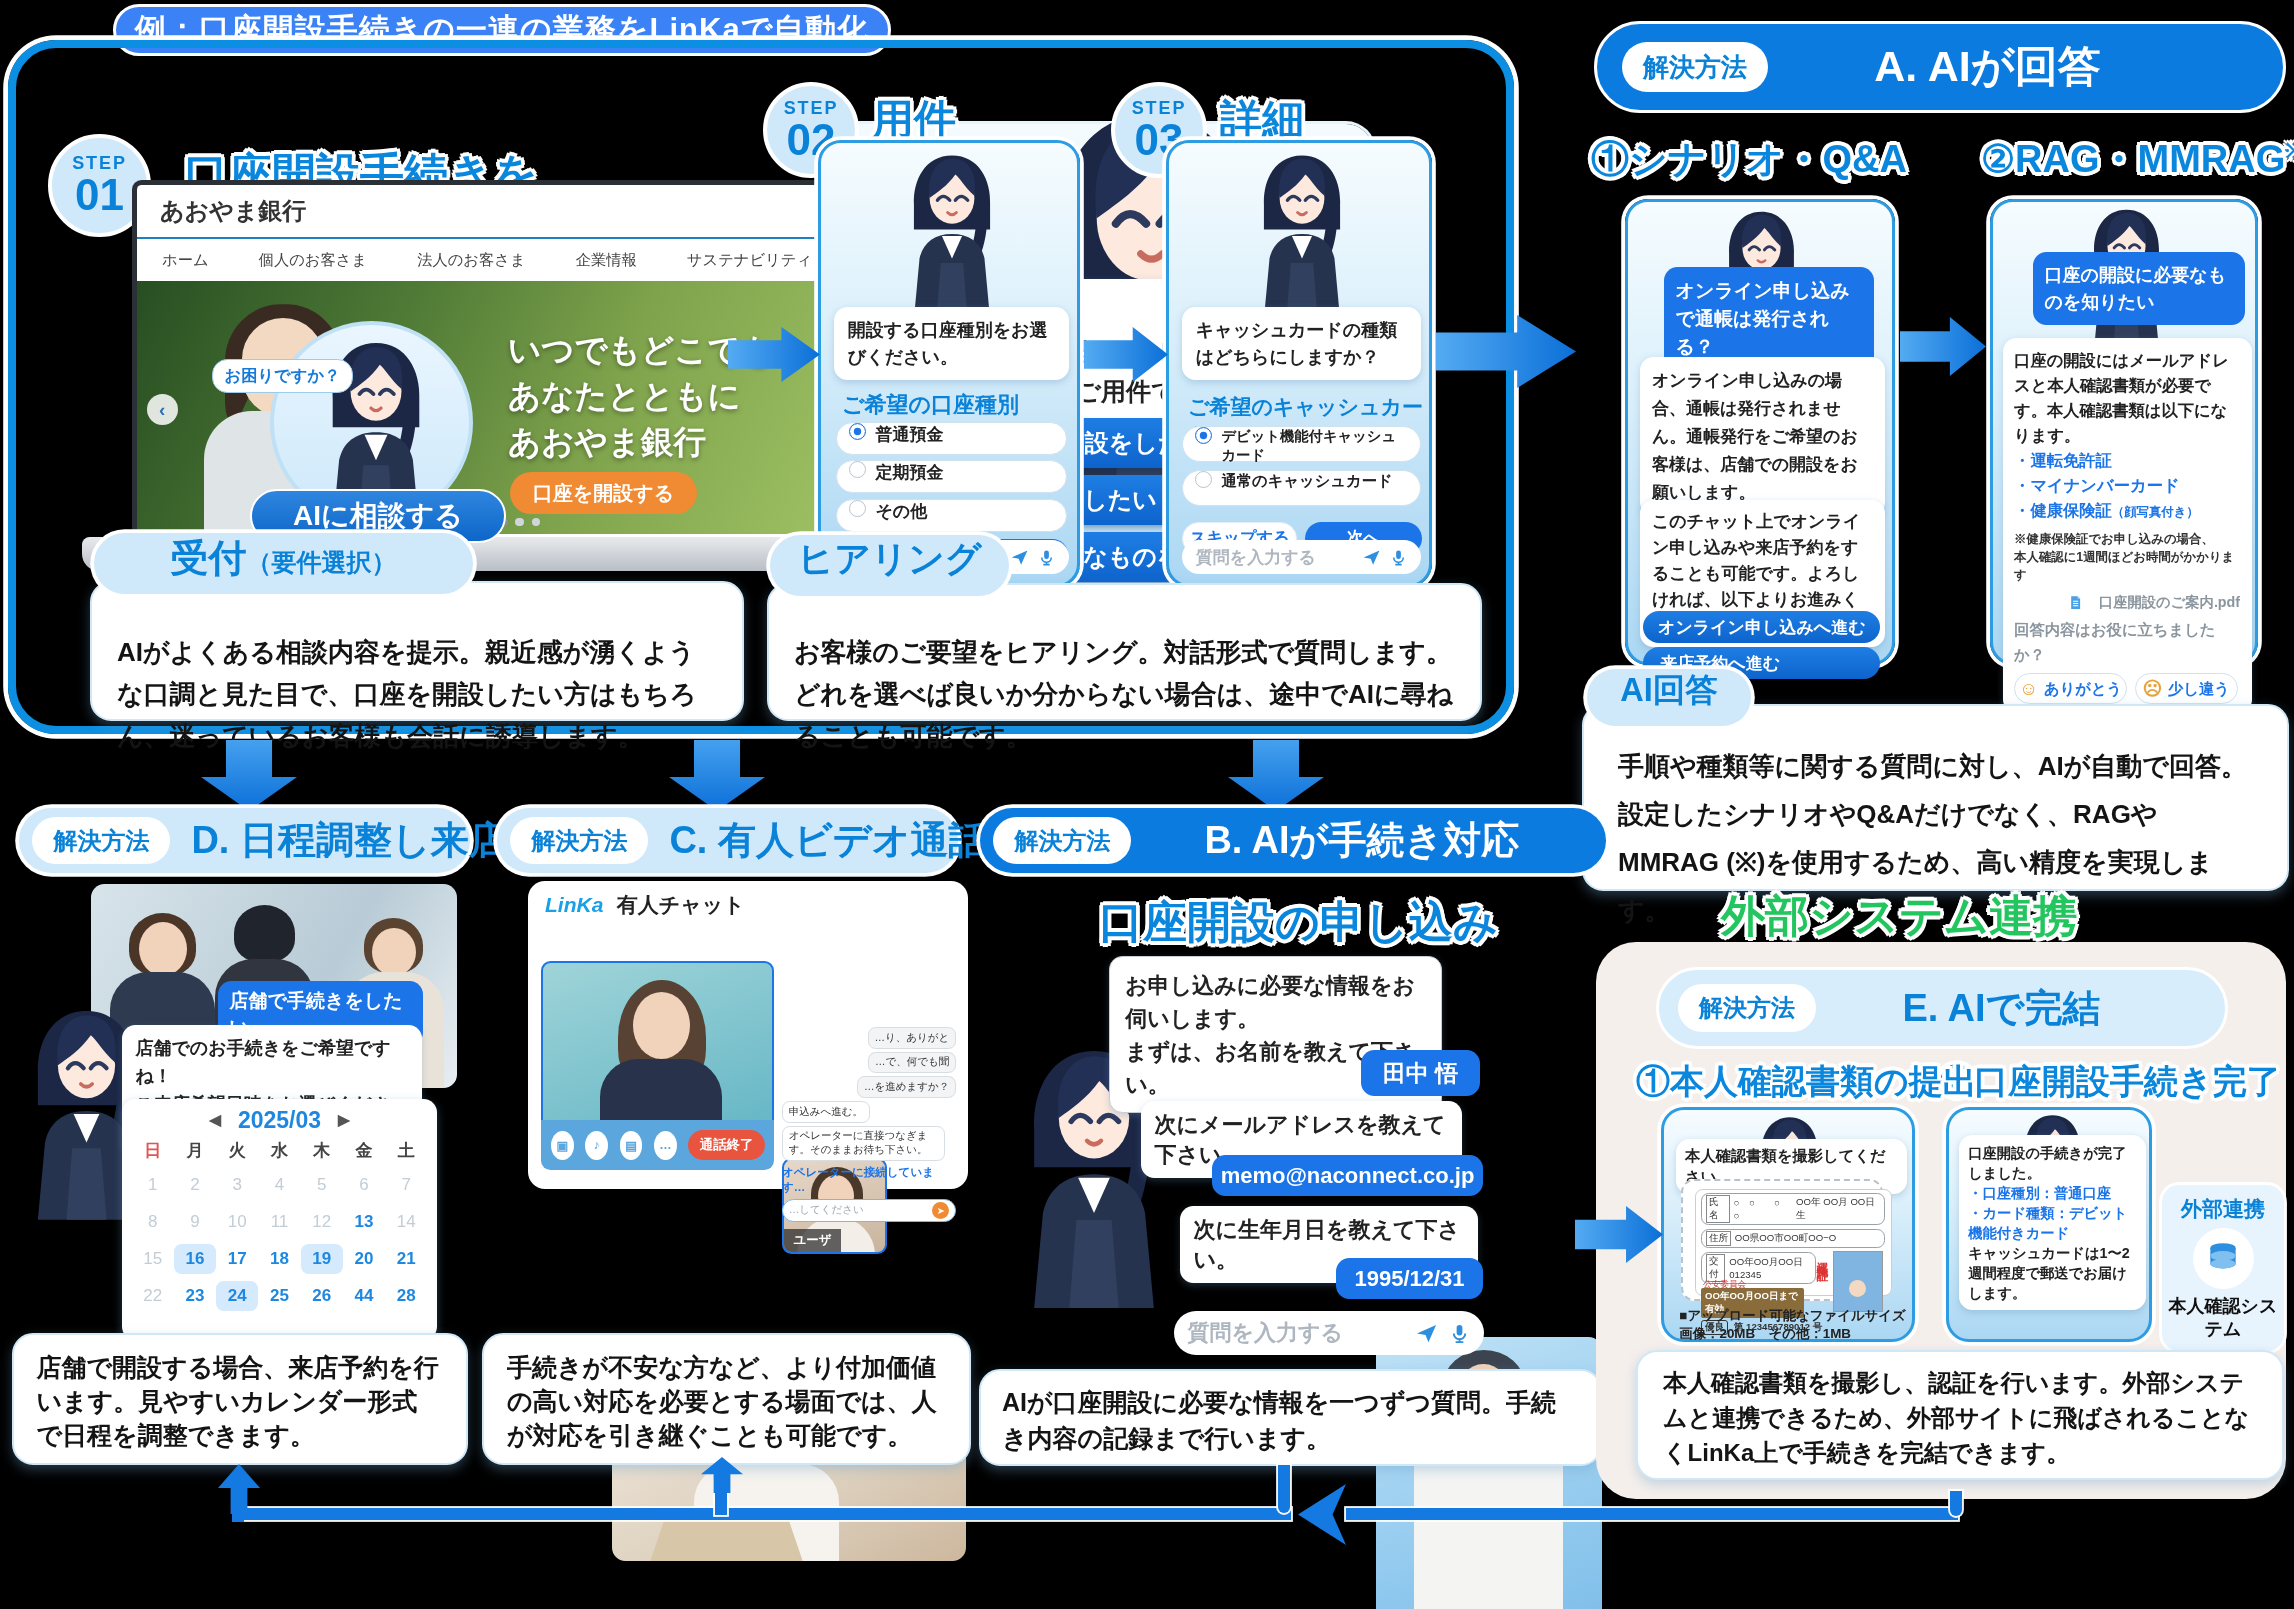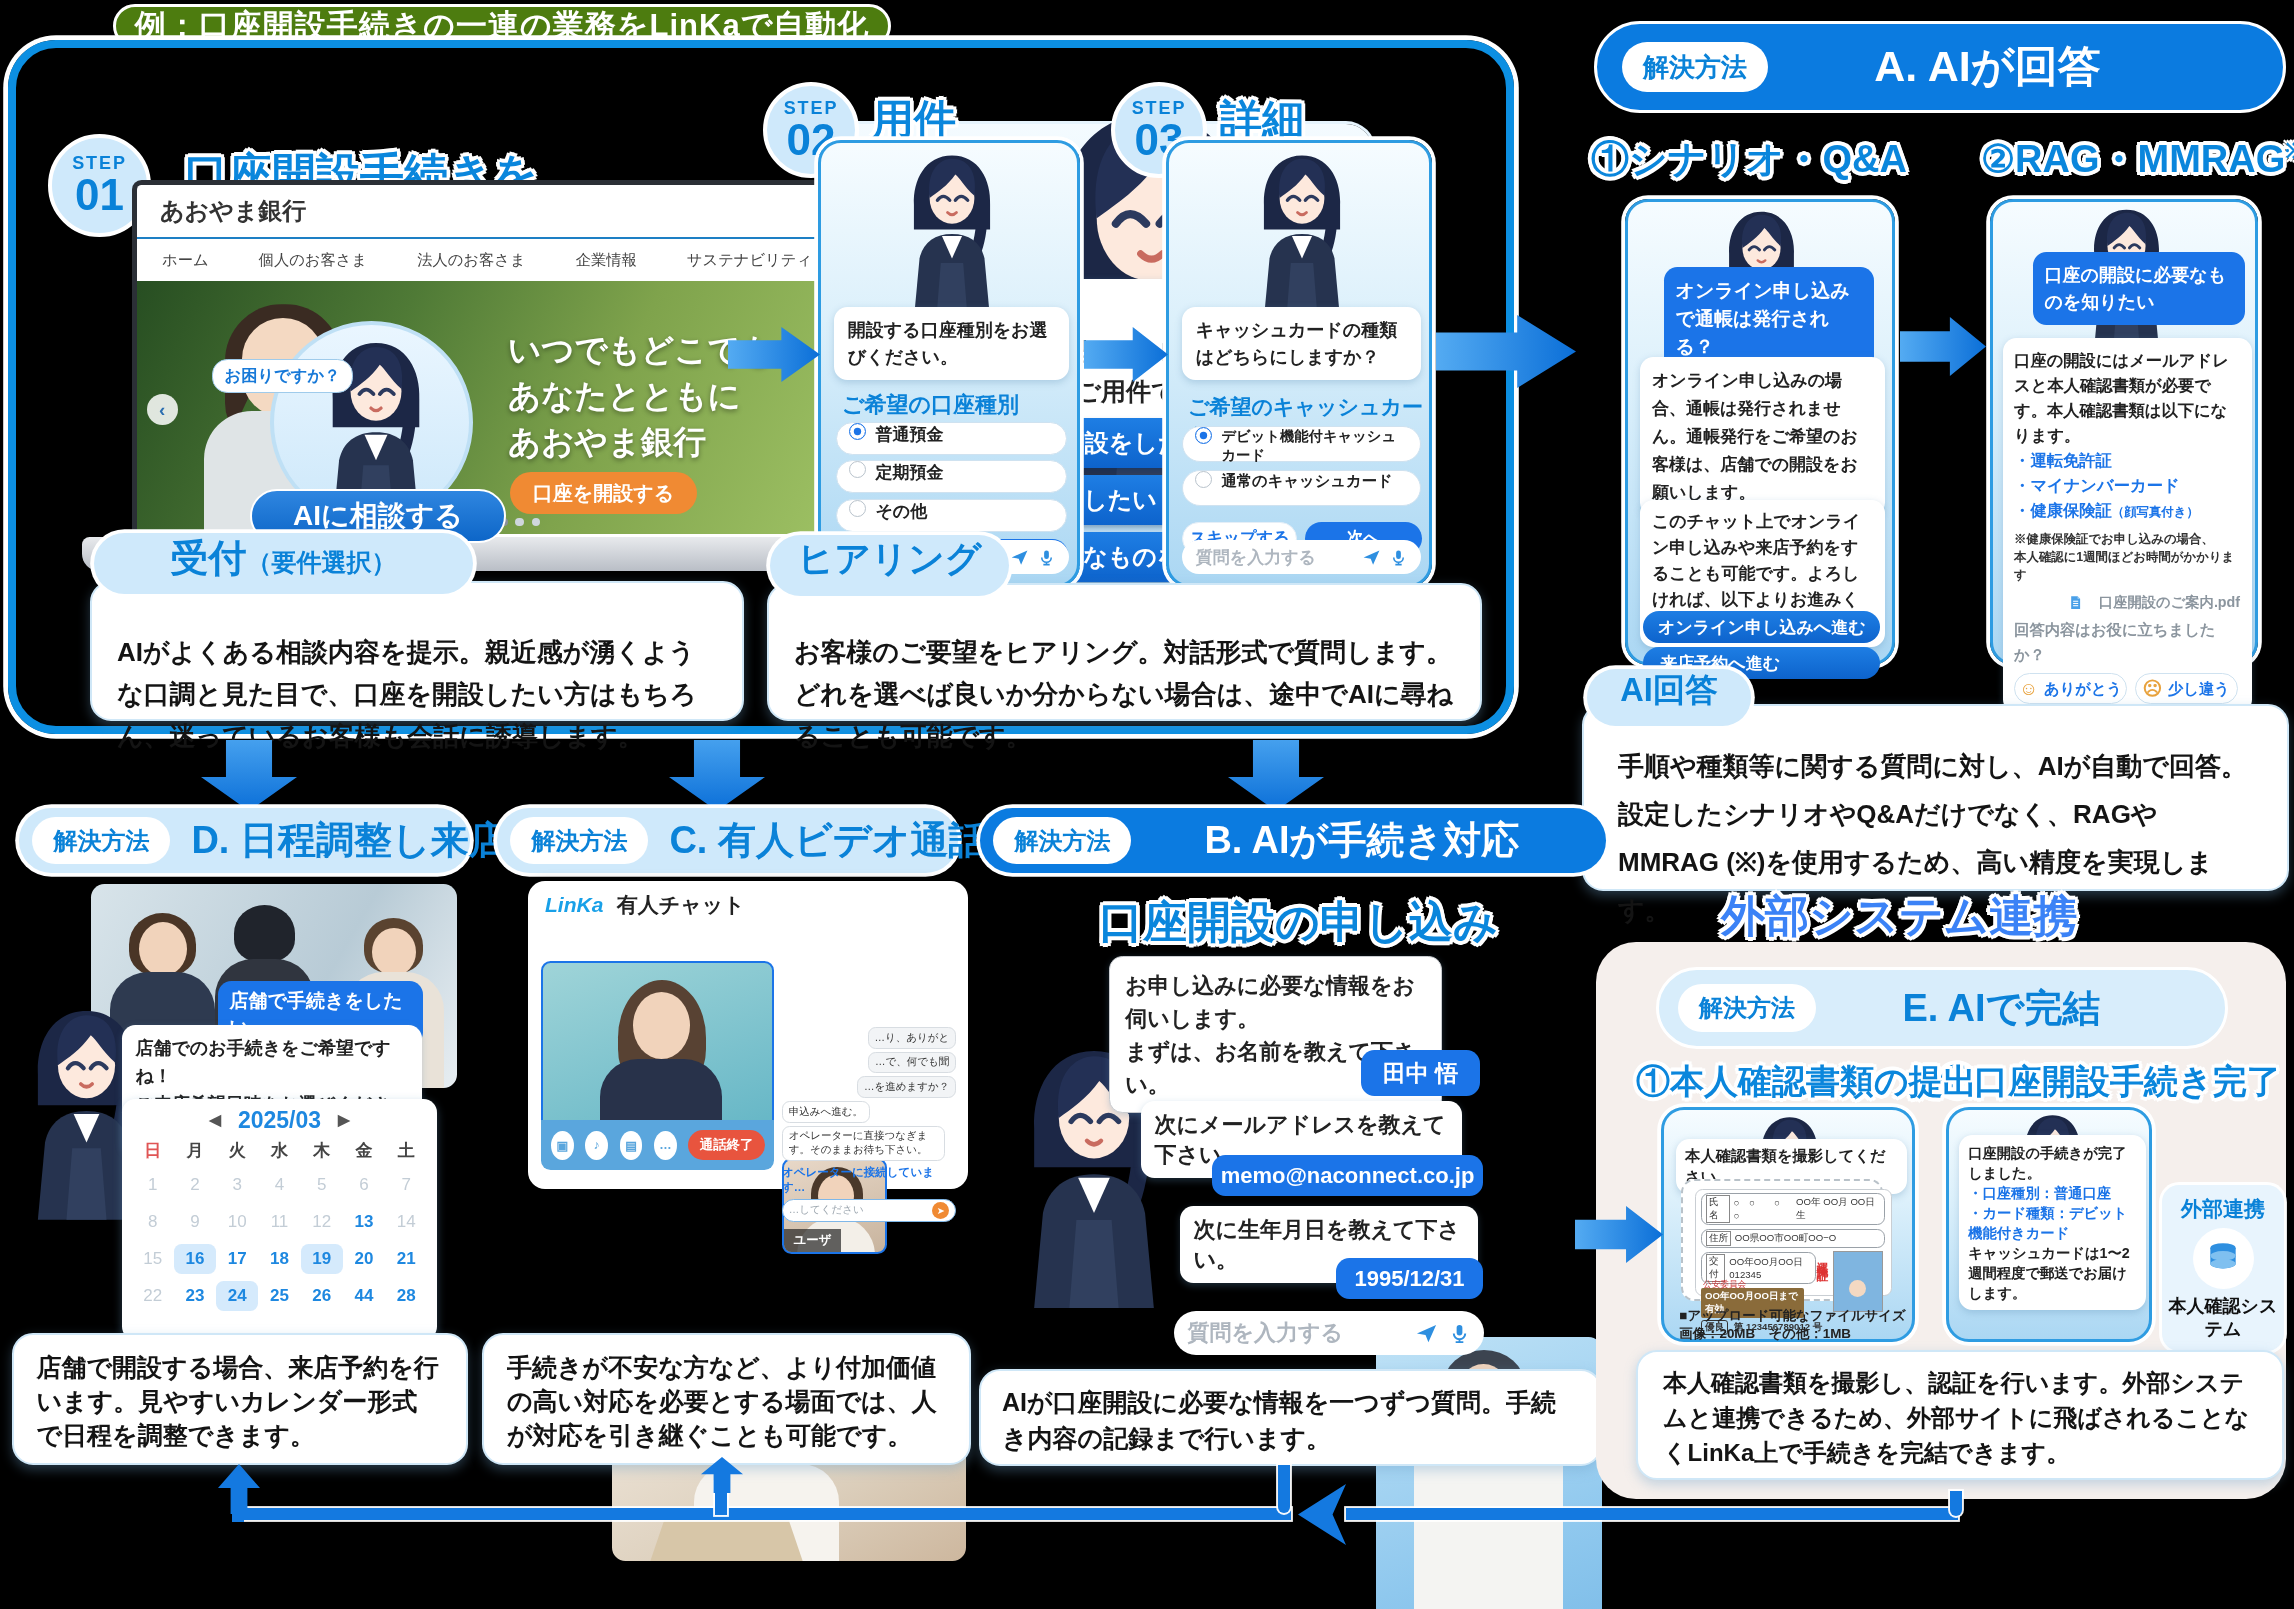--- a/index.html
+++ b/index.html
@@ -1,21 +1,21 @@
 <!DOCTYPE html>
 <html><head>
 <meta charset="utf-8">
 <style>
   html,body{margin:0;padding:0;background:#000;}
   *{box-sizing:border-box;font-family:"Liberation Sans",sans-serif;}
   .canvas{position:relative;width:2294px;height:1610px;background:#000;overflow:hidden;}
   .abs{position:absolute;}
   .stroke-w{text-shadow:-2.9px -2.9px 0 #fff,2.9px -2.9px 0 #fff,-2.9px 2.9px 0 #fff,2.9px 2.9px 0 #fff,0 -3.8px 0 #fff,0 3.8px 0 #fff,-3.8px 0 0 #fff,3.8px 0 0 #fff;}
   
-  .top-banner{left:113px;top:3.8px;width:778px;height:44px;background:#4d7c0f;border:3.8px solid #fff;border-radius:29px;display:flex;align-items:center;justify-content:center;color:#fff;font-size:31px;font-weight:800;letter-spacing:1px;}
+  .top-banner{left:113px;top:3.8px;width:778px;height:52px;background:#3b82f6;border:3.8px solid #fff;border-radius:29px;display:flex;align-items:center;justify-content:center;color:#fff;font-size:31px;font-weight:800;letter-spacing:1px;}
   
   .main-frame{left:7.6px;top:40px;width:1506px;height:694px;border:8.6px solid #0c8fe2;border-radius:48px;box-shadow:0 0 0 4.8px #fff;}
   
   .step-badge{width:103px;height:103px;background:#cfe9fb;border:4.8px solid #fff;border-radius:50%;display:flex;flex-direction:column;align-items:center;justify-content:center;color:#0a82d8;}
   .step-badge .s{font-size:18px;font-weight:700;letter-spacing:1.9px;line-height:19px;}
   .step-badge .n{font-size:44px;font-weight:800;line-height:44px;}
   .step-title{color:#0a86dc;font-weight:800;}
   
   .laptop-screen{left:132px;top:180px;width:702px;height:358px;background:#fff;border-radius:9.6px 9.6px 0 0;border:5.7px solid #2b2f36;border-bottom:none;overflow:hidden;}
   .laptop-base{left:82px;top:537px;width:801px;height:34px;background:linear-gradient(180deg,#e8eaed,#b9bec6);border-radius:7.6px 7.6px 17px 17px;}
@@ -70,21 +70,21 @@
   
   .a-banner{left:1594px;top:21px;width:692px;height:92px;background:#0b7be0;border:3.8px solid #fff;border-radius:46px;display:flex;align-items:center;padding:0 0 0 25px;}
   .a-banner .mini-pill{font-size:26px;}
   .a-banner .t{flex:1;text-align:center;color:#fff;font-size:43px;font-weight:800;padding-right:76px;}
   .a-head{color:#0a86dc;font-weight:800;font-size:38px;white-space:nowrap;}
   .a-head sup{font-size:21px;}
   .chip-btn{background:linear-gradient(180deg,#1e7ee4,#0d63cc);border-radius:21px;color:#fff;font-weight:700;display:flex;align-items:center;justify-content:center;}
   .fb-btn{background:#fff;border:1.9px solid #cfe2f0;border-radius:19px;color:#1b74e8;font-weight:800;display:flex;align-items:center;justify-content:center;gap:5.7px;}
   .smiley{color:#e8a23d;font-size:19px;}
   
-  .ext-title{color:#3b82f6;font-size:44px;font-weight:800;}
+  .ext-title{color:#22c55e;font-size:44px;font-weight:800;}
   .e-container{left:1596px;top:942px;width:690px;height:557px;background:#f5efec;border-radius:40px;}
   .e-banner{left:1656px;top:967px;width:572px;height:82px;background:#d8edfb;border:3.8px solid #fff;border-radius:42px;display:flex;align-items:center;padding:0 0 0 19px;}
   .e-banner .t{flex:1;text-align:center;color:#0a82d8;font-size:38px;font-weight:800;padding-right:38px;}
   .e-head{color:#0a86dc;font-size:34px;font-weight:800;white-space:nowrap;}
   .dashed-box{border:2.9px dashed #b9c2c9;border-radius:13.4px;background:#fff;}
   .ext-card{left:2162px;top:1185px;width:122px;height:166px;background:#e8f4fd;border-radius:17px;box-shadow:0 0 0 2.9px #fff;display:flex;flex-direction:column;align-items:center;padding-top:9.6px;gap:5.7px;}
   .ext-card .t{color:#0a82d8;font-size:21px;font-weight:800;}
   .ext-card .lbl{color:#111;font-size:18px;font-weight:800;text-align:center;line-height:23px;}
   .db-circle{width:61px;height:61px;background:#fff;border-radius:50%;display:flex;align-items:center;justify-content:center;}
   

